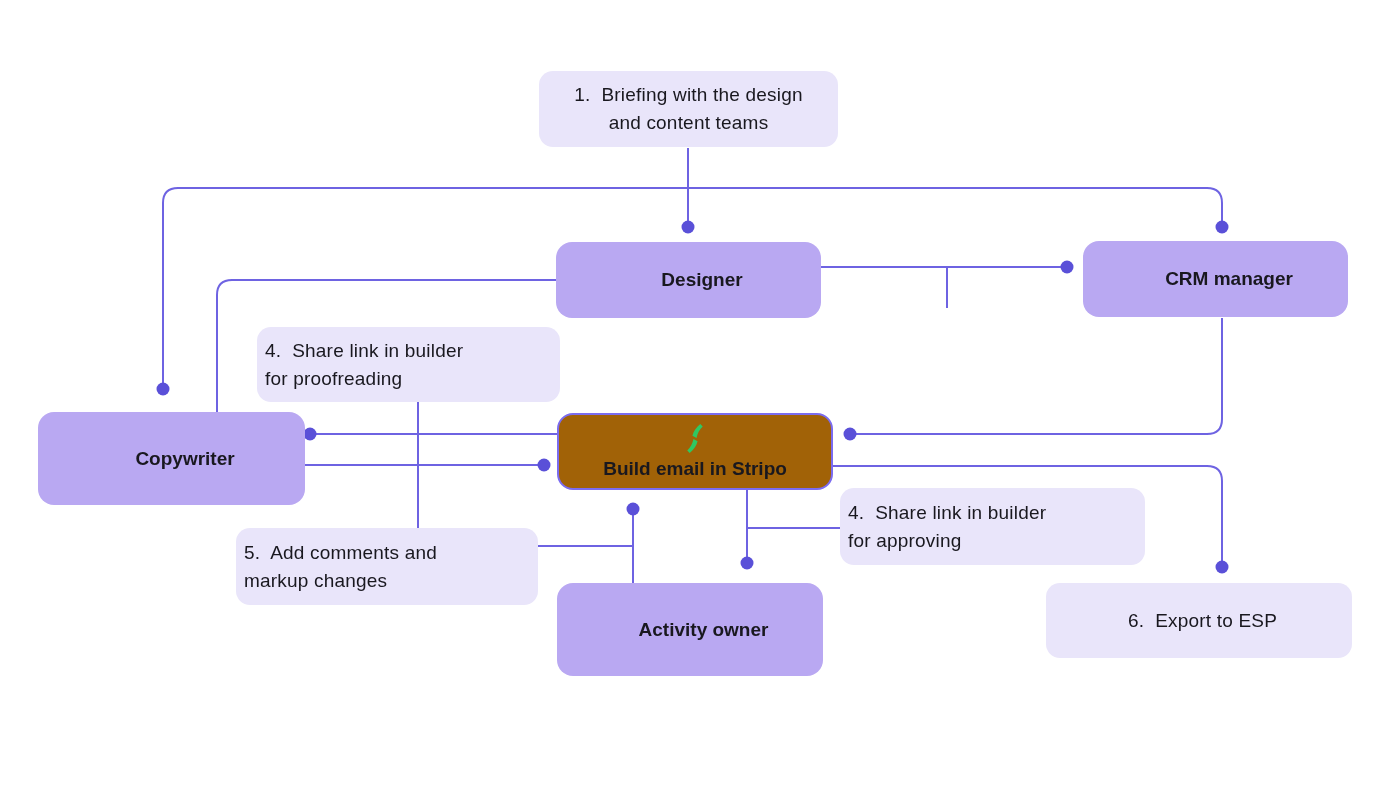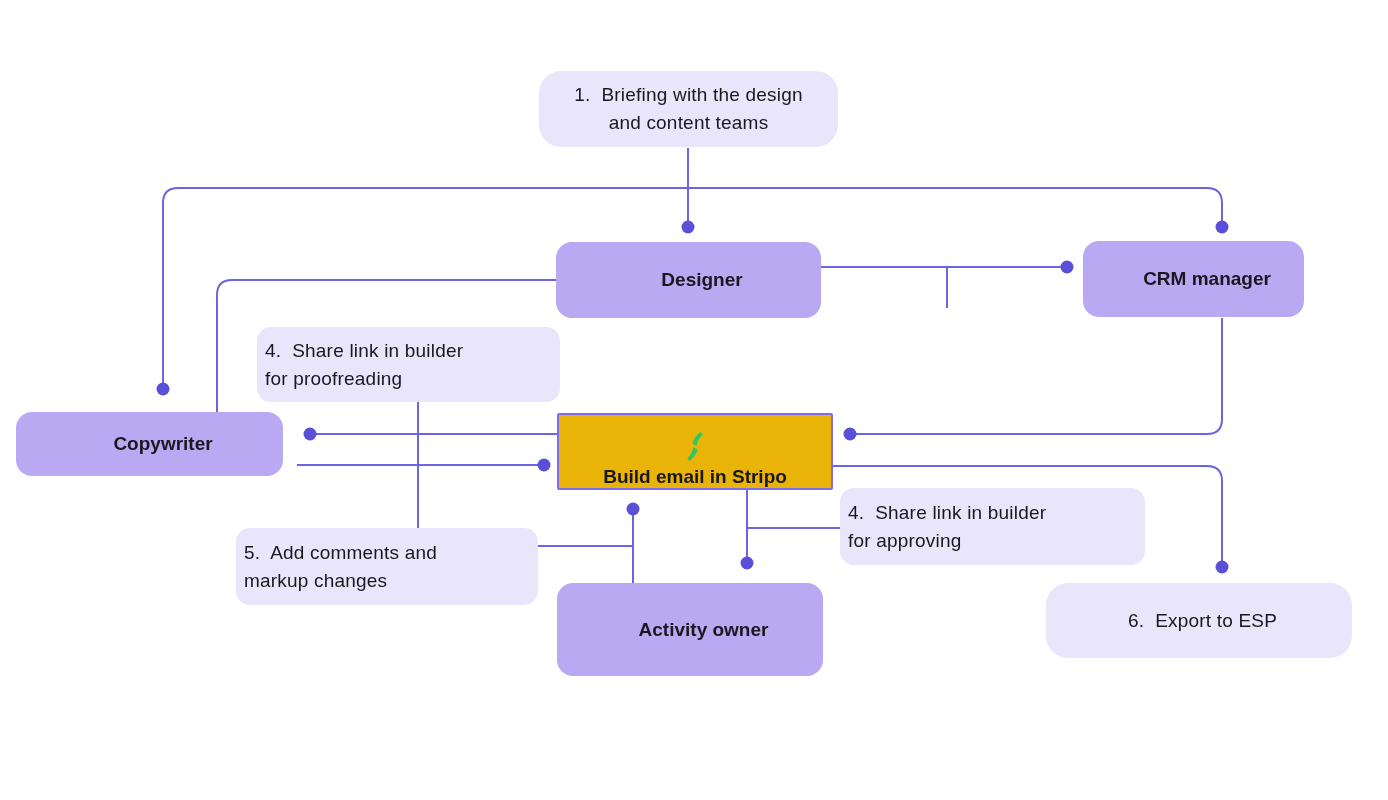--- a/index.html
+++ b/index.html
@@ -15,30 +15,30 @@
   .node{
     position:absolute;box-sizing:border-box;
     display:flex;flex-direction:column;justify-content:center;
     color:#19181f;
   }
   .step{
     background:#e9e5fa;border-radius:14px;
     font-size:19px;font-weight:500;letter-spacing:.2px;
   }
   .step .line{white-space:pre;line-height:28px;}
-  .step.center{text-align:center;border-radius:22px;}
+  .step.center{text-align:center;}
   .step.left{text-align:left;padding-left:8px;}
   .role{
     background:#b9a8f2;border-radius:16px;
     font-size:19px;font-weight:700;text-align:center;padding-left:27px;
   }
   .stripo-box{
-    background:#eab308;border:2px solid #7b6cf0;border-radius:2px;
+    background:#a16207;border:2px solid #7b6cf0;border-radius:16px;
     align-items:center;gap:5px;
-    font-size:19px;font-weight:600;text-align:center;justify-content:flex-end;
+    font-size:19px;font-weight:600;text-align:center;
   }
   .logo{display:block;}
 </style>
 </head>
 <body>
 
 <div class="stage">
 
   <svg class="wires" viewBox="0 0 1388 800">
 
@@ -84,31 +84,31 @@
 
   <div class="node step center" style="left:539px;top:71px;width:299px;height:76px;">
     <div class="line">1.  Briefing with the design</div>
     <div class="line">and content teams</div>
   </div>
 
   <div class="node role" style="left:556px;top:242px;width:265px;height:76px;">
     <div>Designer</div>
   </div>
 
-  <div class="node role" style="left:1083px;top:241px;width:221px;height:76px;">
+  <div class="node role" style="left:1083px;top:241px;width:265px;height:76px;">
     <div>CRM manager</div>
   </div>
 
 
   <div class="node step left" style="left:257px;top:327px;width:303px;height:75px;">
     <div class="line">4.  Share link in builder</div>
     <div class="line">for proofreading</div>
   </div>
 
-  <div class="node role" style="left:16px;top:412px;width:267px;height:64px;">
+  <div class="node role" style="left:38px;top:412px;width:267px;height:93px;">
     <div>Copywriter</div>
   </div>
 
   <div class="node stripo-box" style="left:557px;top:413px;width:276px;height:77px;">
     <svg class="logo" width="20" height="29" viewBox="0 0 20 30">
       <path fill="#2fc762" d="M15.5 0 C11.5 3.2 8.6 7.2 7.3 12.2 L11.6 14.4 C12.6 9.6 14.6 5.8 18 2.6 Z"></path>
       <path fill="#2fc762" d="M4.5 30 C8.5 26.8 11.4 22.8 12.7 17.8 L8.4 15.6 C7.4 20.4 5.4 24.2 2 27.4 Z"></path>
     </svg>
     <div>Build email in Stripo</div>
   </div>

